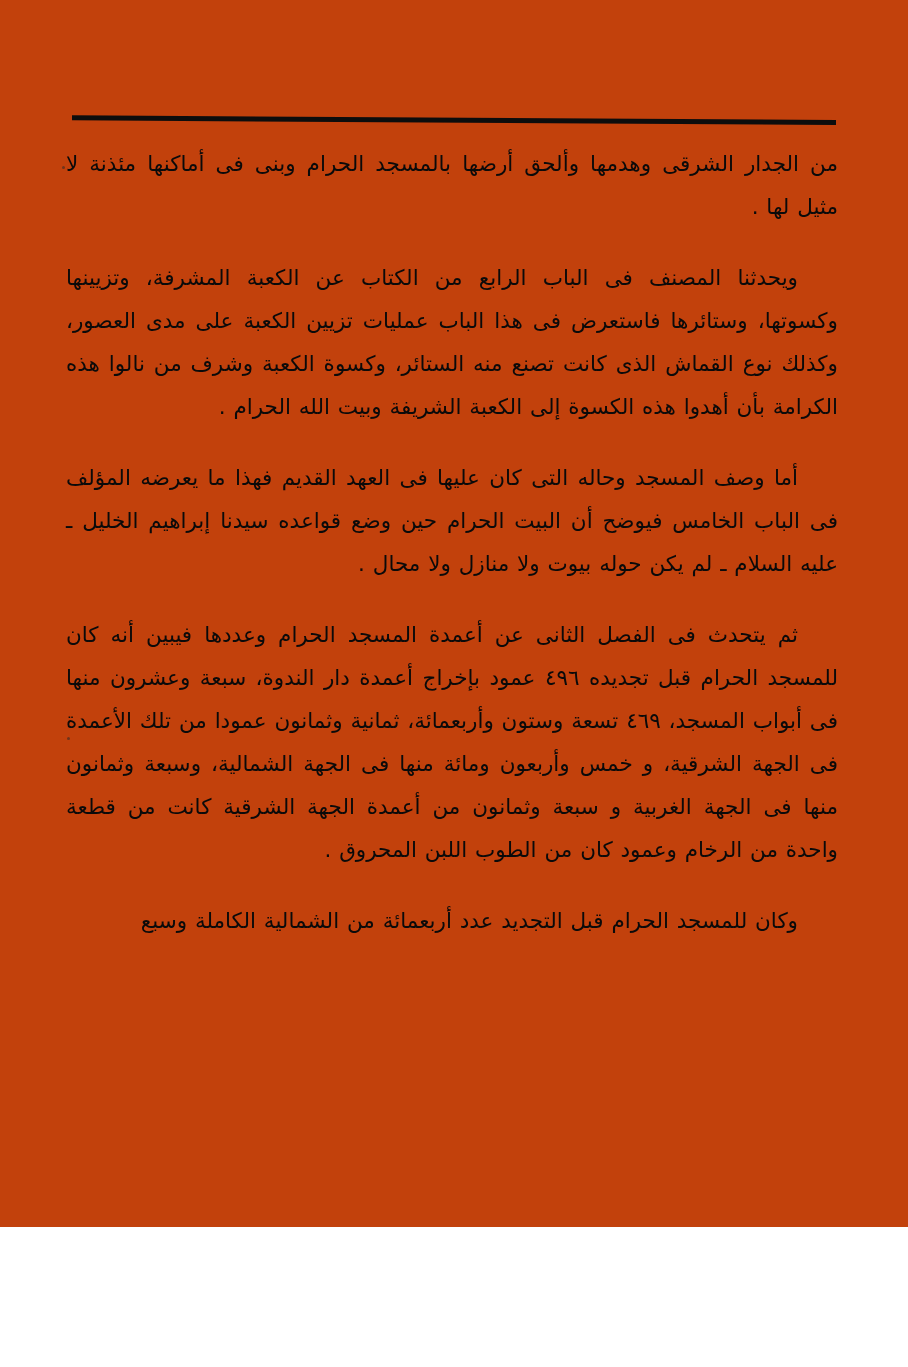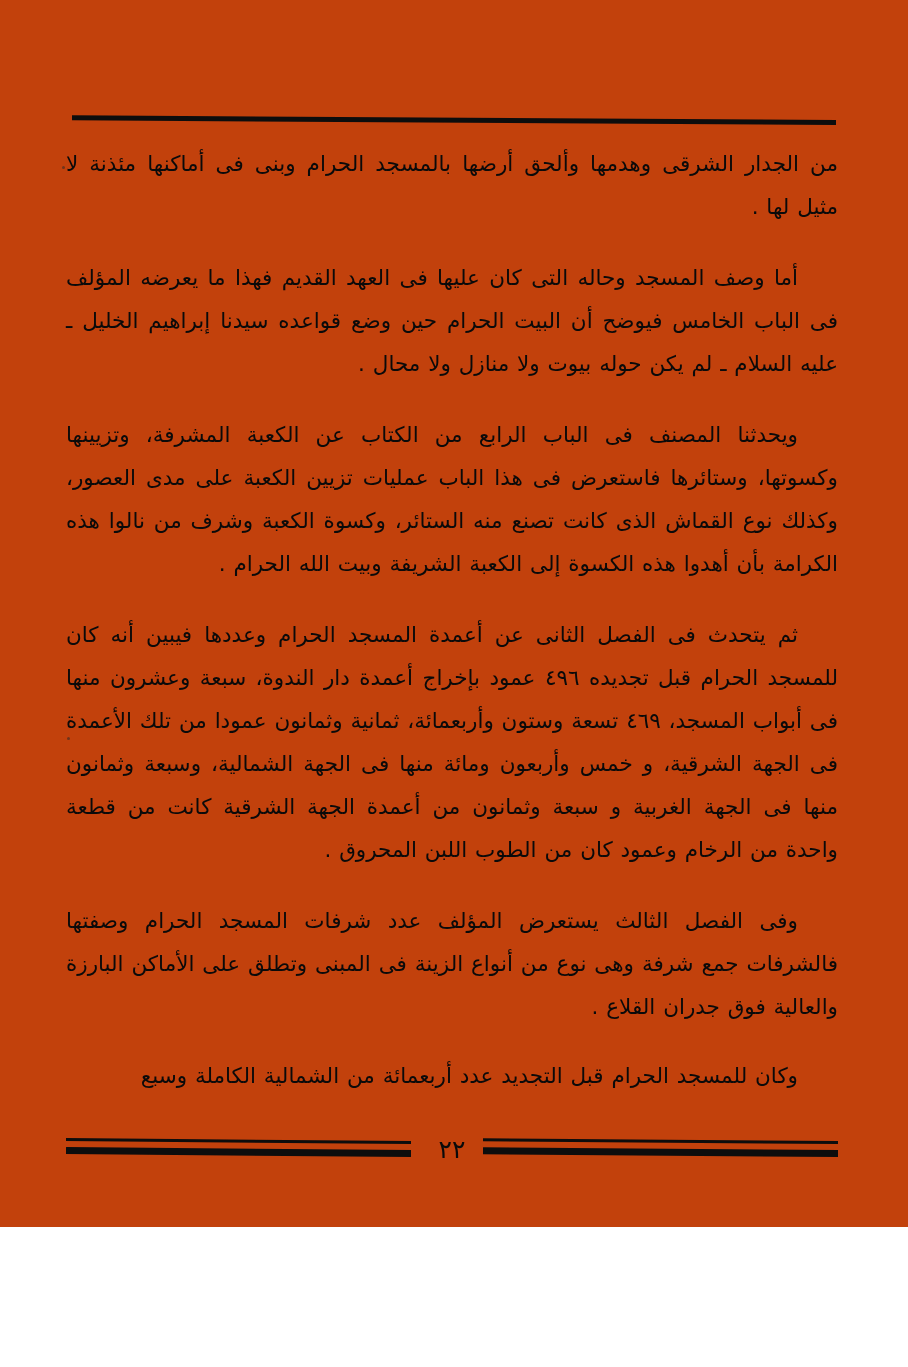--- a/index.html
+++ b/index.html
@@ -137,47 +137,31 @@
 
   <div class="header-rule-wrap">
     <div class="header-rule"></div>
   </div>
 
   <div class="content">
 
     <p class="para no-indent">من الجدار الشرقى وهدمها وألحق أرضها بالمسجد الحرام وبنى فى أماكنها مئذنة لا مثيل لها .</p>
 
 
+    <p class="para">ويحدثنا المصنف فى الباب الرابع من الكتاب عن الكعبة المشرفة، وتزيينها وكسوتها، وستائرها فاستعرض فى هذا الباب عمليات تزيين الكعبة على مدى العصور، وكذلك نوع القماش الذى كانت تصنع منه الستائر، وكسوة الكعبة وشرف من نالوا هذه الكرامة بأن أهدوا هذه الكسوة إلى الكعبة الشريفة وبيت الله الحرام .</p>
+
     <p class="para">أما وصف المسجد وحاله التى كان عليها فى العهد القديم فهذا ما يعرضه المؤلف فى الباب الخامس فيوضح أن البيت الحرام حين وضع قواعده سيدنا إبراهيم الخليل ـ عليه السلام ـ لم يكن حوله بيوت ولا منازل ولا محال .</p>
-
-    <p class="para">ويحدثنا المصنف فى الباب الرابع من الكتاب عن الكعبة المشرفة، وتزيينها وكسوتها، وستائرها فاستعرض فى هذا الباب عمليات تزيين الكعبة على مدى العصور، وكذلك نوع القماش الذى كانت تصنع منه الستائر، وكسوة الكعبة وشرف من نالوا هذه الكرامة بأن أهدوا هذه الكسوة إلى الكعبة الشريفة وبيت الله الحرام .</p>
 
     <p class="para">ثم يتحدث فى الفصل الثانى عن أعمدة المسجد الحرام وعددها فيبين أنه كان للمسجد الحرام قبل تجديده ٤٩٦ عمود بإخراج أعمدة دار الندوة، سبعة وعشرون منها فى أبواب المسجد، ٤٦٩ تسعة وستون وأربعمائة، ثمانية وثمانون عمودا من تلك الأعمدة فى الجهة الشرقية، و خمس وأربعون ومائة منها فى الجهة الشمالية، وسبعة وثمانون منها فى الجهة الغربية و سبعة وثمانون من أعمدة الجهة الشرقية كانت من قطعة واحدة من الرخام وعمود كان من الطوب اللبن المحروق .</p>
 
-    <p class="para tight">وفى الفصل الثالث يستعرض المؤلف عدد شرفات المسجد الحرام وصفتها فالشرفات جمع شرفة وهى نوع من أنواع الزينة فى المبنى وتطلق على الأماكن البارزة والعالية فوق جدران القلاع .</p>
 
     <p class="para last">وكان للمسجد الحرام قبل التجديد عدد أربعمائة من الشمالية الكاملة وسبع</p>
 
   </div>
 
-  <div class="footer">
-
-    <div class="footer-rule-group right">
-      <div class="rule-thin"></div>
-      <div class="rule-thick"></div>
-    </div>
-
-    <div class="page-number">٢٢</div>
-
-    <div class="footer-rule-group left">
-      <div class="rule-thin"></div>
-      <div class="rule-thick"></div>
-    </div>
-
-  </div>
 
   <span class="speck" style="left:62px;  top:166px;  width:3px; height:3px;"></span>
   <span class="speck" style="left:67px;  top:737px;  width:3px; height:3px;"></span>
   <span class="speck" style="left:61px;  top:1289px; width:3px; height:3px;"></span>
   <span class="speck" style="left:670px; top:1254px; width:3px; height:4px;"></span>
   <span class="speck" style="left:710px; top:1265px; width:2px; height:14px;"></span>
 
 </div>
 
 </body></html>

